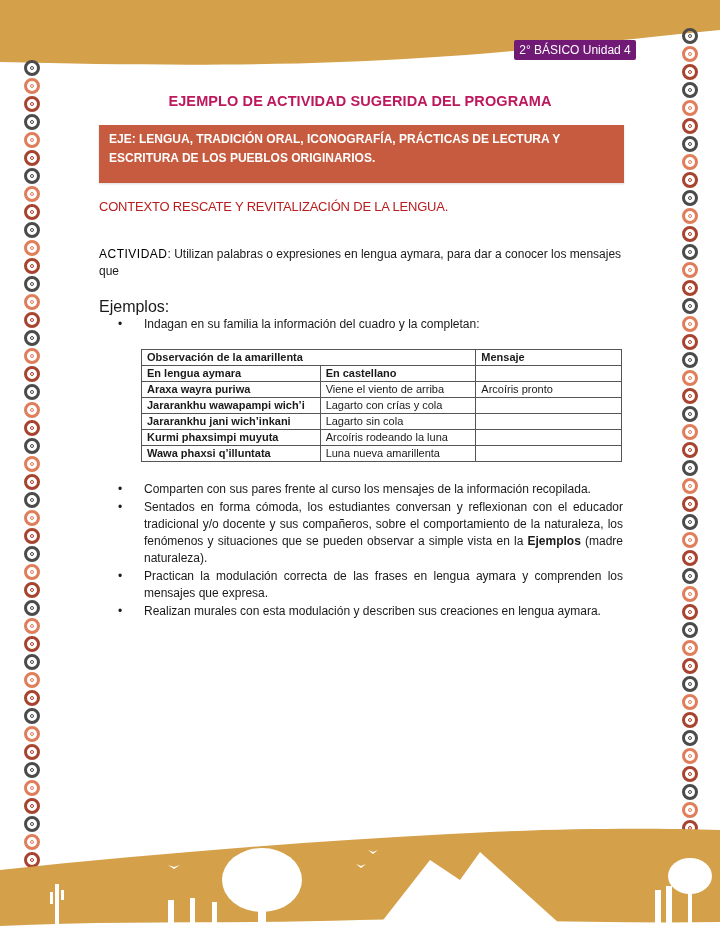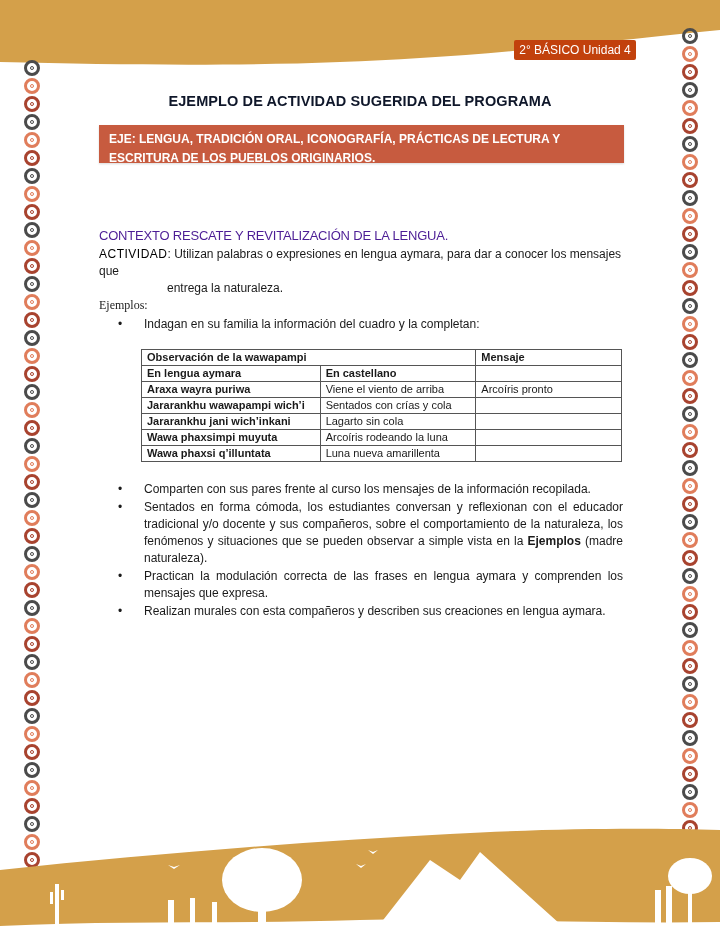--- a/index.html
+++ b/index.html
@@ -6,21 +6,21 @@
   body {
     width: 720px; height: 932px; position: relative; overflow: hidden;
     background: #ffffff;
     font-family: "Liberation Sans", "DejaVu Sans", sans-serif;
     color: #1a1a1a;
   }
   .top-band { position: absolute; left: 0; top: 0; width: 720px; height: 80px; }
   .bottom-band { position: absolute; left: 0; bottom: 0; width: 720px; height: 112px; }
   .unit-tag {
     position: absolute; left: 514px; top: 40px; width: 122px; height: 20px;
-    background: #c2410c; color: #ffffff; border-radius: 2px;
+    background: #701a75; color: #ffffff; border-radius: 2px;
     font-size: 12px; line-height: 20px; text-align: center;
   }
   .unit-tag-stem { position: absolute; left: 598px; top: 30px; width: 4px; height: 12px; background: #d4a04a; }
   .border-col { position: absolute; top: 60px; width: 16px; }
   .border-left { left: 24px; }
   .border-right { left: 682px; top: 28px; }
   .glyph {
     width: 10px; height: 10px; border-radius: 50%;
     border: 3px solid; margin: 0 auto 2px auto; box-sizing: content-box;
     position: relative;
@@ -28,36 +28,36 @@
   .glyph::after {
     content: ""; position: absolute; left: 3px; top: 3px; width: 4px; height: 4px;
     border-radius: 50%; border: 1px solid; border-color: inherit; box-sizing: border-box;
   }
   .g0 { border-color: #4b4b4b; }
   .g1 { border-color: #e07d5b; }
   .g2 { border-color: #a8432f; }
 
   .page-title {
     position: absolute; left: 0; width: 720px; top: 93px; text-align: center;
-    font-size: 14.5px; font-weight: bold; color: #0f172a; letter-spacing: 0.1px;
+    font-size: 14.5px; font-weight: bold; color: #be185d; letter-spacing: 0.1px;
   }
   .eje-box {
-    position: absolute; left: 99px; top: 125px; width: 525px; height: 38px;
+    position: absolute; left: 99px; top: 125px; width: 525px; height: 58px;
     background: #c75b3f; color: #ffffff; box-sizing: border-box;
     padding: 5px 10px; font-size: 12px; font-weight: bold; line-height: 19px;
     box-shadow: 0 1px 2px rgba(0,0,0,0.15);
   }
   .section-title {
-    position: absolute; left: 99px; top: 228px; font-size: 13px; color: #4c1d95;
+    position: absolute; left: 99px; top: 199px; font-size: 13px; color: #b91c1c;
     letter-spacing: -0.2px;
   }
   .activity { position: absolute; left: 99px; top: 246px; width: 525px; font-size: 12px; line-height: 17px; }
   .activity .label { color: #000000; letter-spacing: 0.5px; }
   .activity .indent { display: block; padding-left: 68px; }
-  .examples-label { position: absolute; left: 99px; top: 298px; font-size: 12px; font-family: Liberation Serif, serif; }
+  .examples-label { position: absolute; left: 99px; top: 298px; font-size: 16px; }
   .bullet { position: absolute; left: 118px; font-size: 12px; line-height: 17px; width: 505px; }
   .bullet .dot { position: absolute; left: 0; top: 0; }
   .bullet .txt { display: block; padding-left: 26px; text-align: justify; }
   table.obs {
     position: absolute; left: 141px; top: 349px; width: 481px;
     border-collapse: collapse; font-size: 11px;
   }
   table.obs td { border: 1px solid #555; height: 15px; padding: 0 5px; line-height: 15px; }
   table.obs .b { font-weight: bold; }
   .col1 { width: 168px; margin-top: 24px; } .col2 { width: 145px; margin-top: 32px; } .col3 { width: 135px; }
@@ -177,58 +177,57 @@
   </div>
 
 <div class="page-title">EJEMPLO DE ACTIVIDAD SUGERIDA DEL PROGRAMA</div>
 
 <div class="eje-box">EJE: LENGUA, TRADICIÓN ORAL, ICONOGRAFÍA, PRÁCTICAS DE LECTURA Y ESCRITURA DE LOS PUEBLOS ORIGINARIOS.</div>
 
 <div class="section-title">CONTEXTO RESCATE Y REVITALIZACIÓN DE LA LENGUA.</div>
 
 <div class="activity">
   <span class="label">ACTIVIDAD</span><span>: Utilizan palabras o expresiones en lengua aymara, para dar a conocer los mensajes que</span>
-  <span class="indent">entrega la naturaleza.</span>
 </div>
 
 <div class="examples-label">Ejemplos:</div>
 
 <div class="bullet" style="top:316px">
   <span class="dot">•</span>
   <span class="txt">Indagan en su familia la información del cuadro y la completan:</span>
 </div>
 
 <table class="obs">
   <tbody>
       <tr>
-    <td colspan="2" class="b">Observación de la wawapampi</td>
+    <td colspan="2" class="b">Observación de la amarillenta</td>
     <td class="b col3">Mensaje</td>
   </tr>
   <tr>
     <td class="b col1">En lengua aymara</td>
     <td class="b col2">En castellano</td>
     <td></td>
   </tr>
   <tr>
     <td class="b">Araxa wayra puriwa</td>
     <td>Viene el viento de arriba</td>
     <td>Arcoíris pronto</td>
   </tr>
   <tr>
     <td class="b">Jararankhu wawapampi wich’i</td>
-    <td>Sentados con crías y cola</td>
+    <td>Lagarto con crías y cola</td>
     <td></td>
   </tr>
   <tr>
     <td class="b">Jararankhu jani wich’inkani</td>
     <td>Lagarto sin cola</td>
     <td></td>
   </tr>
   <tr>
-    <td class="b">Wawa phaxsimpi muyuta</td>
+    <td class="b">Kurmi phaxsimpi muyuta</td>
     <td>Arcoíris rodeando la luna</td>
     <td></td>
   </tr>
   <tr>
     <td class="b">Wawa phaxsi q’illuntata</td>
     <td>Luna nueva amarillenta</td>
     <td></td>
   </tr>
 </tbody>
   </table>
@@ -240,21 +239,21 @@
 <div class="bullet" style="top:499px">
   <span class="dot">•</span>
   <span class="txt"><span>Sentados en forma cómoda, los estudiantes conversan y reflexionan con el educador tradicional y/o docente y sus compañeros, sobre el comportamiento de la naturaleza, los fenómenos y situaciones que se pueden observar a simple vista en la </span><b>Ejemplos</b><span> (madre naturaleza).</span></span>
 </div>
 <div class="bullet" style="top:568px">
   <span class="dot">•</span>
   <span class="txt">Practican la modulación correcta de las frases en lengua aymara y comprenden los mensajes que expresa.</span>
 </div>
 <div class="bullet" style="top:603px">
   <span class="dot">•</span>
-  <span class="txt">Realizan murales con esta compañeros y describen sus creaciones en lengua aymara.</span>
+  <span class="txt">Realizan murales con esta modulación y describen sus creaciones en lengua aymara.</span>
 </div>
 
 <svg class="bottom-band" viewBox="0 0 720 112" preserveAspectRatio="none">
   <path d="M0,50 C150,34 300,22 450,14 C560,8 650,8 720,10 V112 H0 Z" fill="#d4a04a"></path>
   <g fill="#ffffff">
 
     <path d="M0,106 C120,100 240,104 360,100 C480,98 600,104 720,102 V112 H0 Z"></path>
 
     <rect x="55" y="64" width="4" height="40"></rect>
       <rect x="50" y="72" width="3" height="12"></rect>

